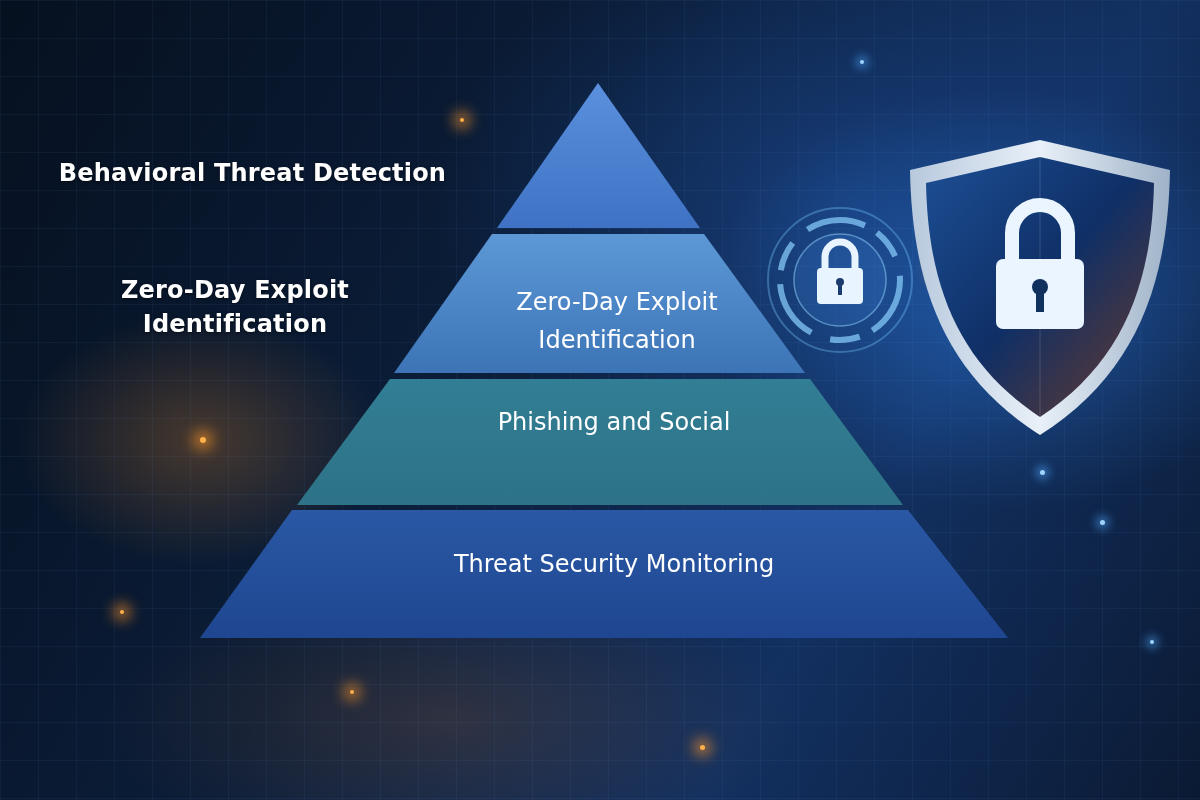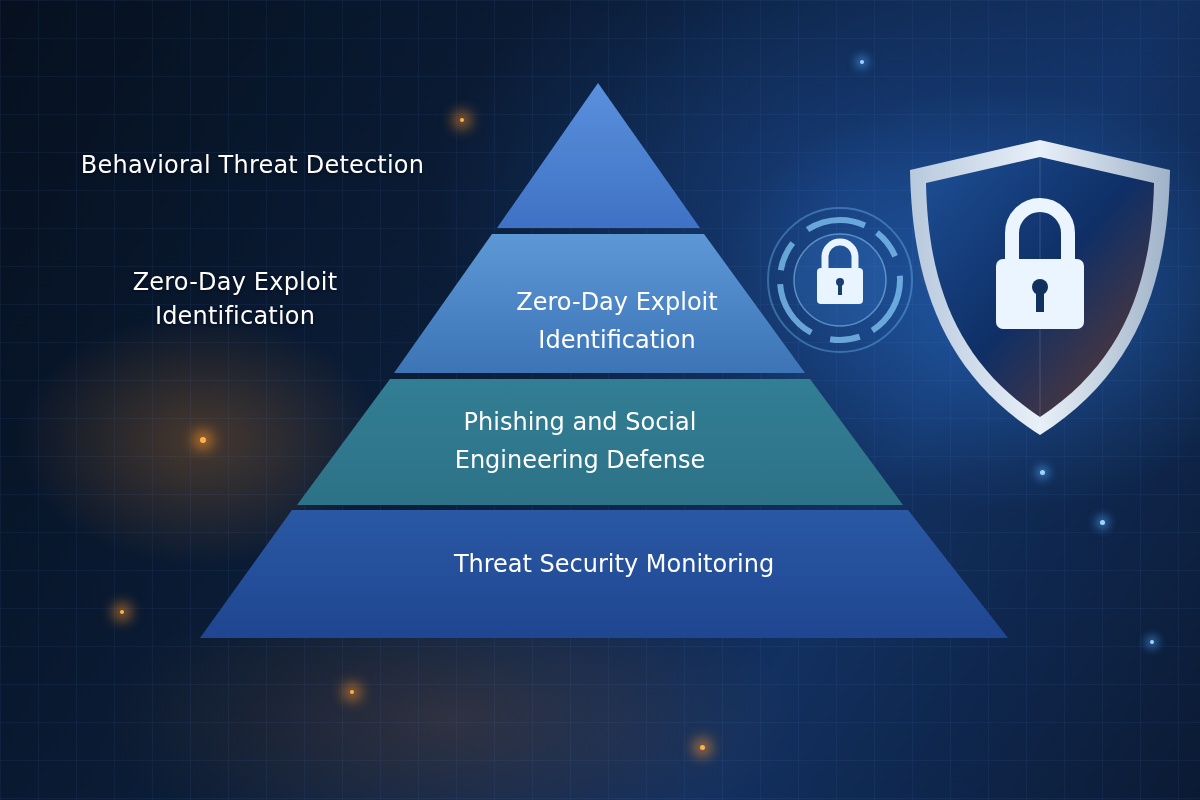--- a/index.html
+++ b/index.html
@@ -18,23 +18,24 @@
     background-image:
       linear-gradient(rgba(90,150,230,0.07) 1px, transparent 1px),
       linear-gradient(90deg, rgba(90,150,230,0.07) 1px, transparent 1px);
     background-size: 38px 38px;
   }
   .dot { position:absolute; border-radius:50%; }
   .glow-orange { background:#ffb04a; box-shadow:0 0 14px 6px rgba(255,150,40,0.7); }
   .glow-blue { background:#9fd4ff; box-shadow:0 0 10px 4px rgba(80,170,255,0.6); }
 
   .side-label {
-    position:absolute; color:#fff; font-weight:normal; font-size:24px;
+    position:absolute; color:#fff; font-weight:bold; font-size:24px;
     text-align:center; line-height:34px; letter-spacing:0.2px;
     text-shadow:0 1px 3px rgba(0,0,0,0.5);
+    margin-top:8px;
   }
   .pyramid { position:absolute; left:0; top:0; width:1200px; height:800px; }
   .tier-text {
     position:absolute; color:#fff; font-size:24px; text-align:center;
     line-height:38px; transform:translateX(-50%); white-space:nowrap;
   }
   .shield-wrap { position:absolute; left:900px; top:135px; width:280px; height:305px; }
   .lock-wrap { position:absolute; left:755px; top:195px; width:170px; height:170px; }
 </style>
 </head>
@@ -79,23 +80,22 @@
   <polygon points="598,83 700,228 497,228" fill="url(#g1)"></polygon>
   <polygon points="492,234 704,234 805,373 394,373" fill="url(#g2)"></polygon>
   <polygon points="390,379 810,379 903,505 297,505" fill="url(#g3)"></polygon>
   <polygon points="292,510 908,510 1008,638 200,638" fill="url(#g4)"></polygon>
 </svg>
 
 <div class="tier-text" style="left:617px;top:283px;">
   <div>Zero-Day Exploit</div>
   <div>Identification</div>
 </div>
-<div class="tier-text" style="left:580px;top:403px;">
+<div class="tier-text" style="left:614px;top:403px;">
   <div>Phishing and Social</div>
-  <div>Engineering Defense</div>
 </div>
 <div class="tier-text" style="left:614px;top:545px;">Threat Security Monitoring</div>
 
 <svg class="lock-wrap" viewBox="0 0 170 170">
   <circle cx="85" cy="85" r="72" fill="none" stroke="rgba(120,200,255,0.35)" stroke-width="2"></circle>
   <circle cx="85" cy="85" r="60" fill="none" stroke="rgba(140,210,255,0.7)" stroke-width="6" stroke-dasharray="60 14 30 20"></circle>
   <circle cx="85" cy="85" r="46" fill="rgba(80,160,255,0.15)" stroke="rgba(150,215,255,0.5)" stroke-width="1.5"></circle>
   <path d="M70 75 V62 a15 15 0 0 1 30 0 V75" fill="none" stroke="#e8f4ff" stroke-width="7"></path>
   <rect x="62" y="73" width="46" height="36" rx="4" fill="#e8f4ff"></rect>
   <circle cx="85" cy="87" r="4" fill="#1a3d70"></circle>

